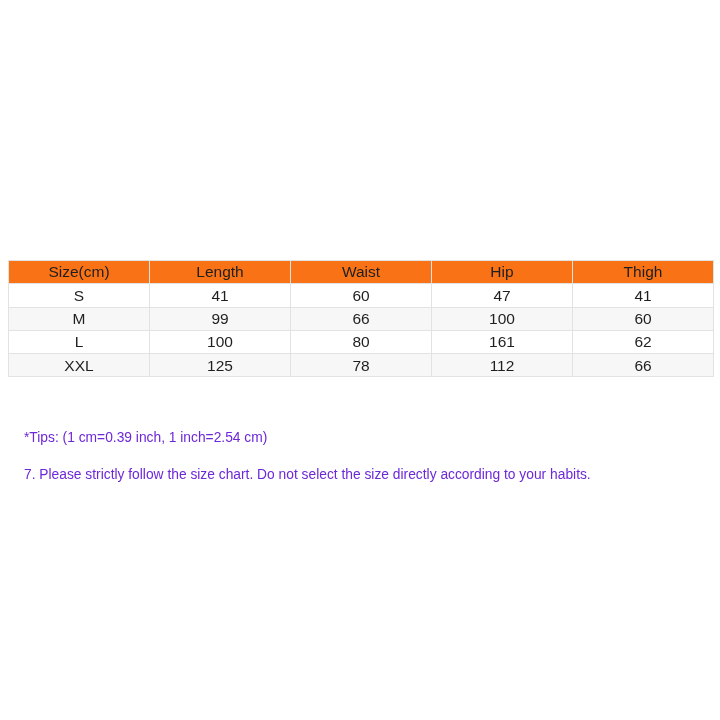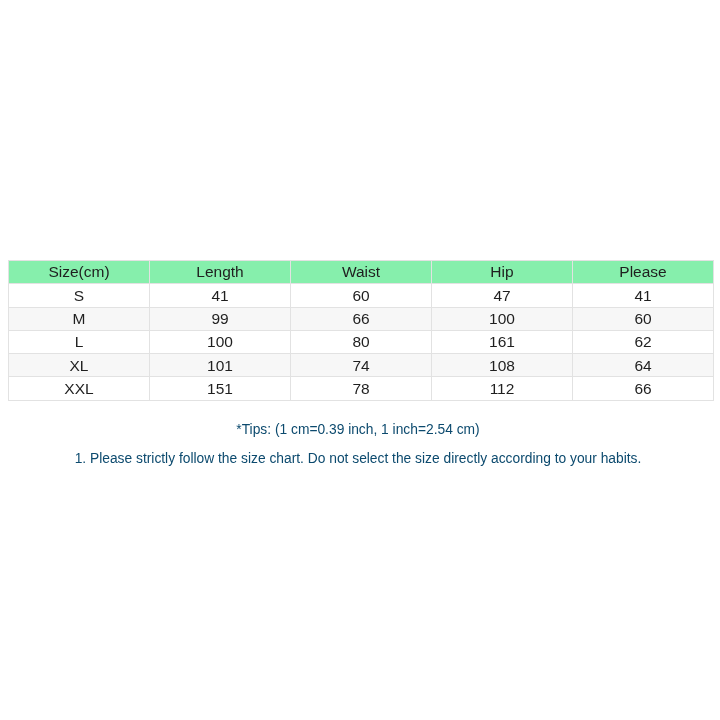--- a/index.html
+++ b/index.html
@@ -30,55 +30,54 @@
     height: 22.3px;
     padding: 0;
     text-align: center;
     vertical-align: middle;
     font-size: 15.5px;
     font-weight: 400;
     color: #1f1f1f;
     line-height: 1;
   }
   table.size-table thead tr {
-    background: #86efac;
+    background: #f97316;
   }
   table.size-table tbody tr {
     background: #ffffff;
   }
   table.size-table tbody tr:nth-child(even) {
     background: #f7f7f7;
   }
   .notes {
     position: absolute;
     left: 8px;
     top: 412px;
     width: 700px;
   }
   .notes p {
-    margin: 8px;
+    margin: 16px;
     font-size: 13.8px;
     line-height: 20.5px;
-    color: #0c4a6e;
-    text-align: center;
+    color: #6d28d9;
   }
 </style>
 </head>
 <body>
 
 <div class="page">
 
   <table class="size-table">
     <thead>
       <tr>
         <th>Size(cm)</th>
         <th>Length</th>
         <th>Waist</th>
         <th>Hip</th>
-        <th>Please</th>
+        <th>Thigh</th>
       </tr>
     </thead>
     <tbody>
       <tr>
         <td>S</td>
         <td>41</td>
         <td>60</td>
         <td>47</td>
         <td>41</td>
       </tr>
@@ -90,34 +89,27 @@
         <td>60</td>
       </tr>
       <tr>
         <td>L</td>
         <td>100</td>
         <td>80</td>
         <td>161</td>
         <td>62</td>
       </tr>
       <tr>
-        <td>XL</td>
-        <td>101</td>
-        <td>74</td>
-        <td>108</td>
-        <td>64</td>
-      </tr>
-      <tr>
         <td>XXL</td>
-        <td>151</td>
+        <td>125</td>
         <td>78</td>
         <td>112</td>
         <td>66</td>
       </tr>
     </tbody>
   </table>
 
   <div class="notes">
     <p>*Tips: (1 cm=0.39 inch, 1 inch=2.54 cm)</p>
-    <p>1. Please strictly follow the size chart. Do not select the size directly according to your habits.</p>
+    <p>7. Please strictly follow the size chart. Do not select the size directly according to your habits.</p>
   </div>
 
 </div>
 
 </body></html>

